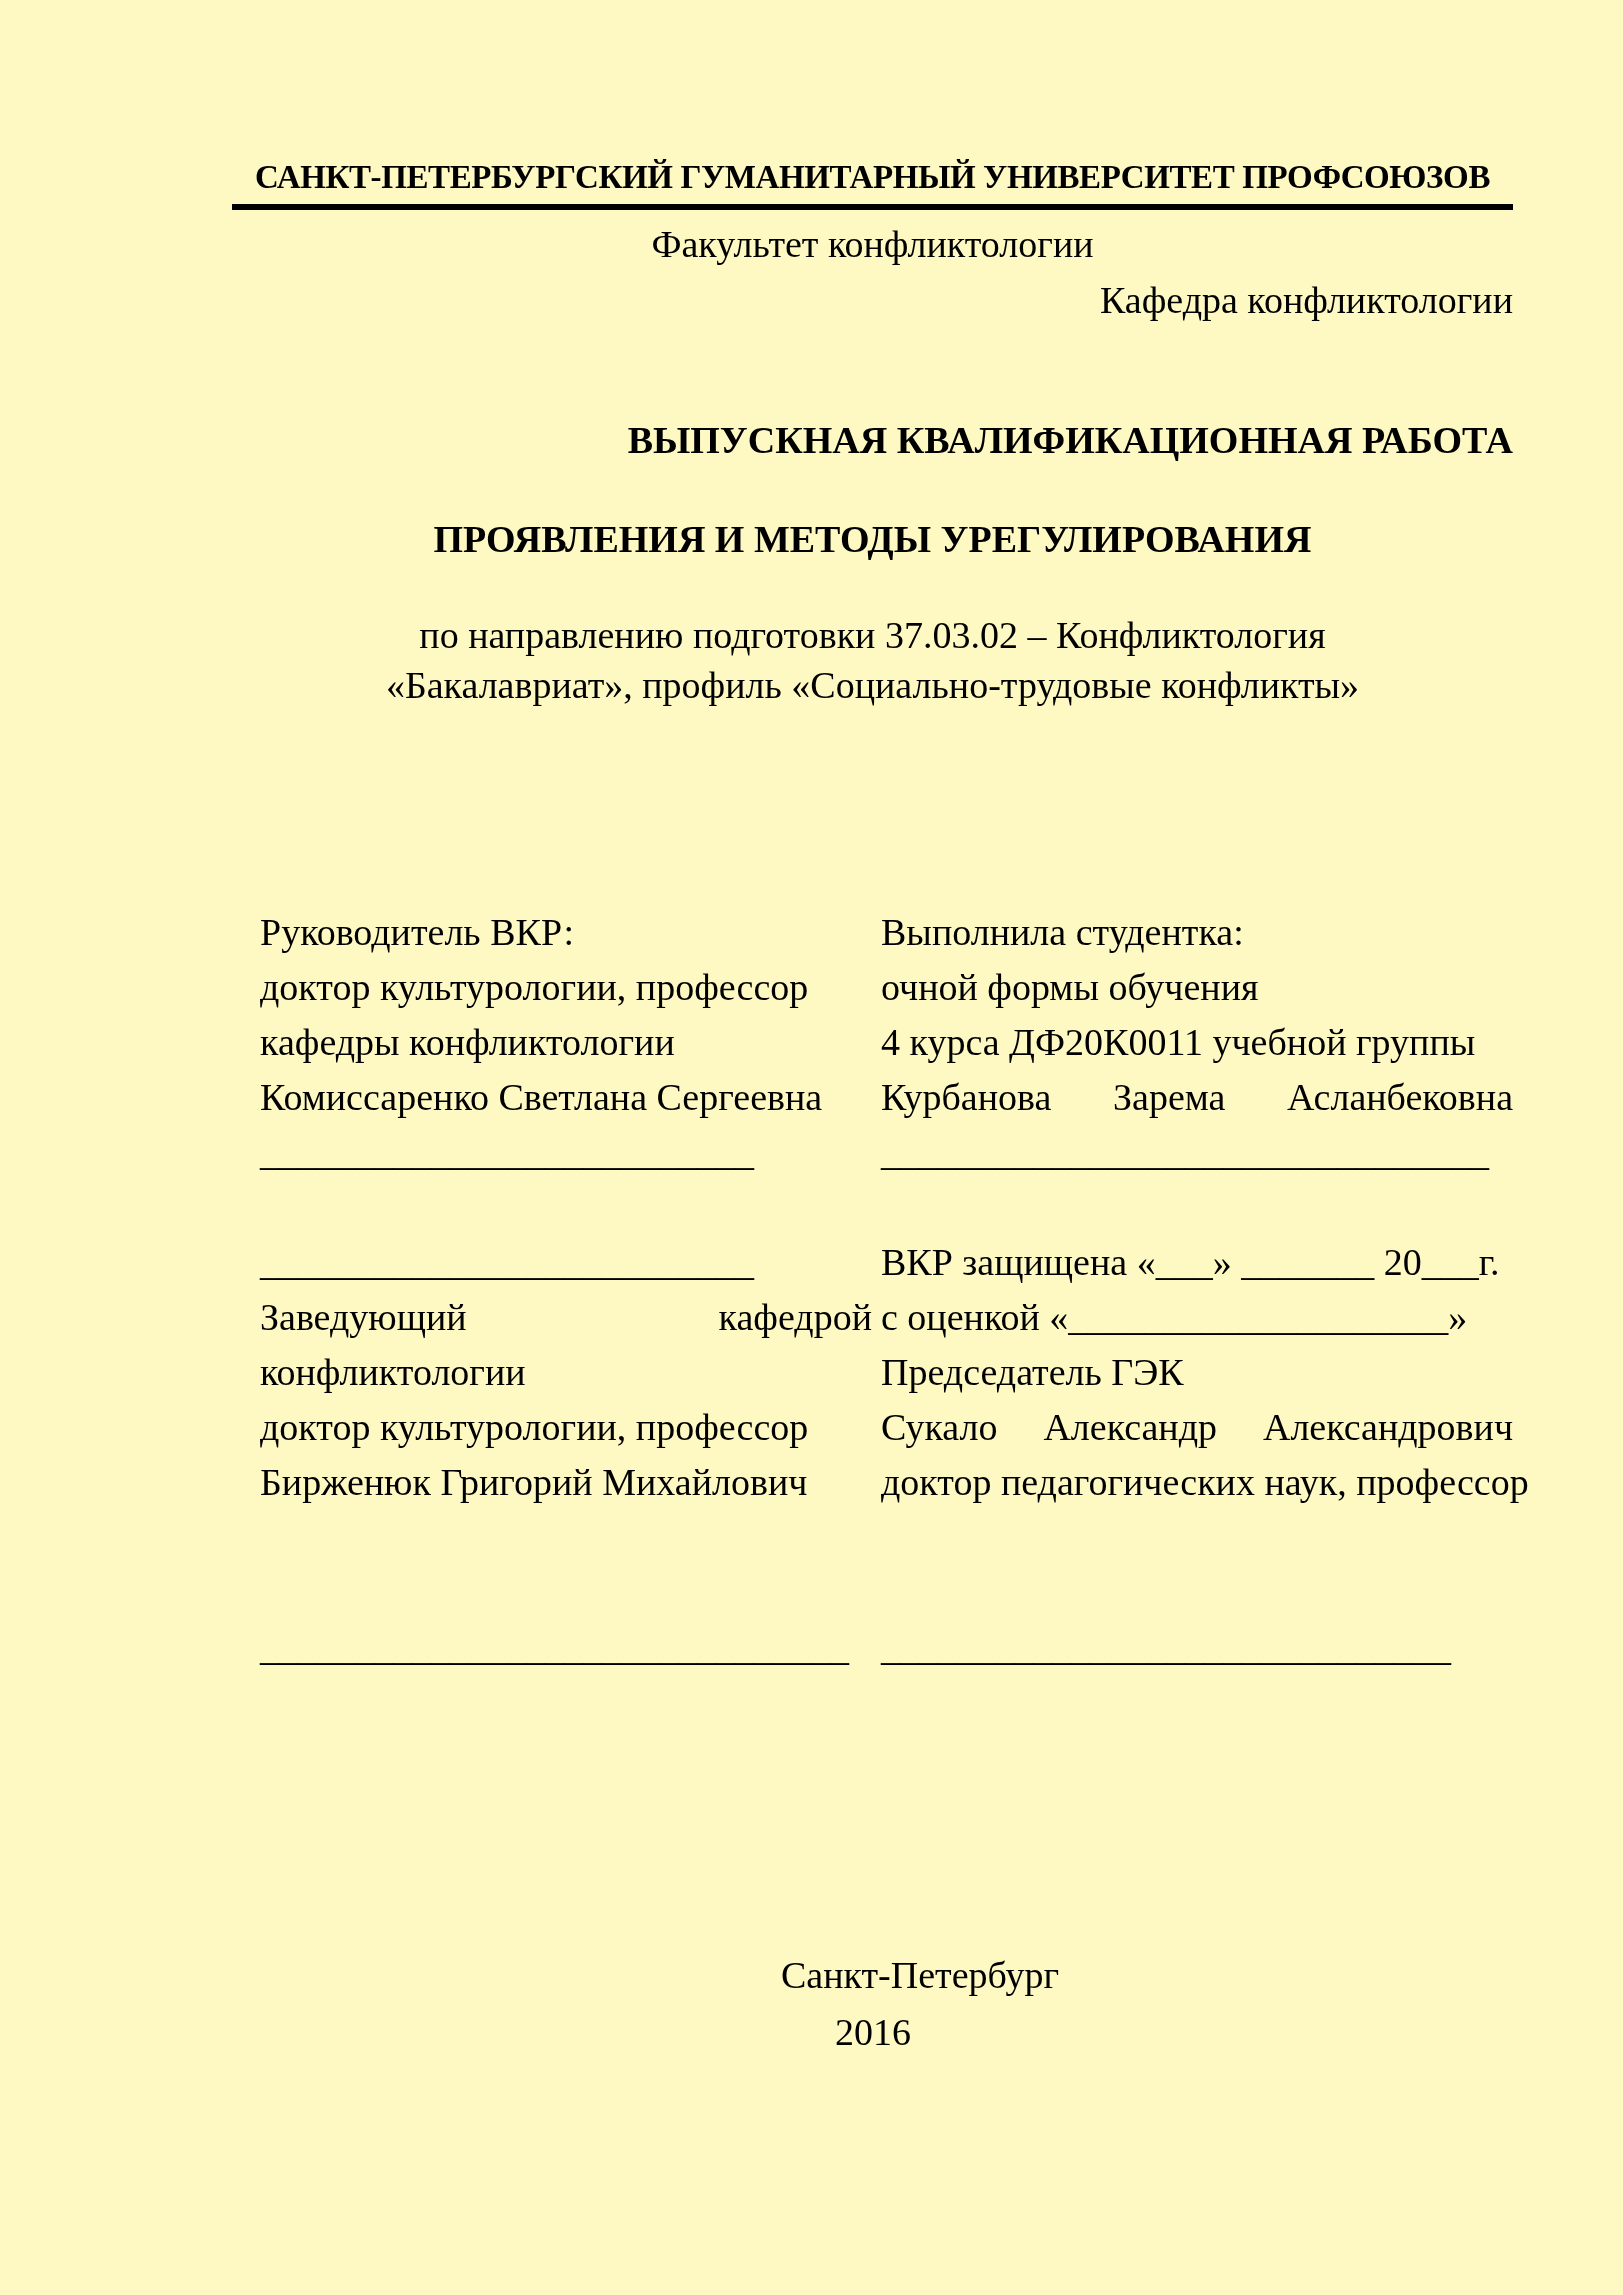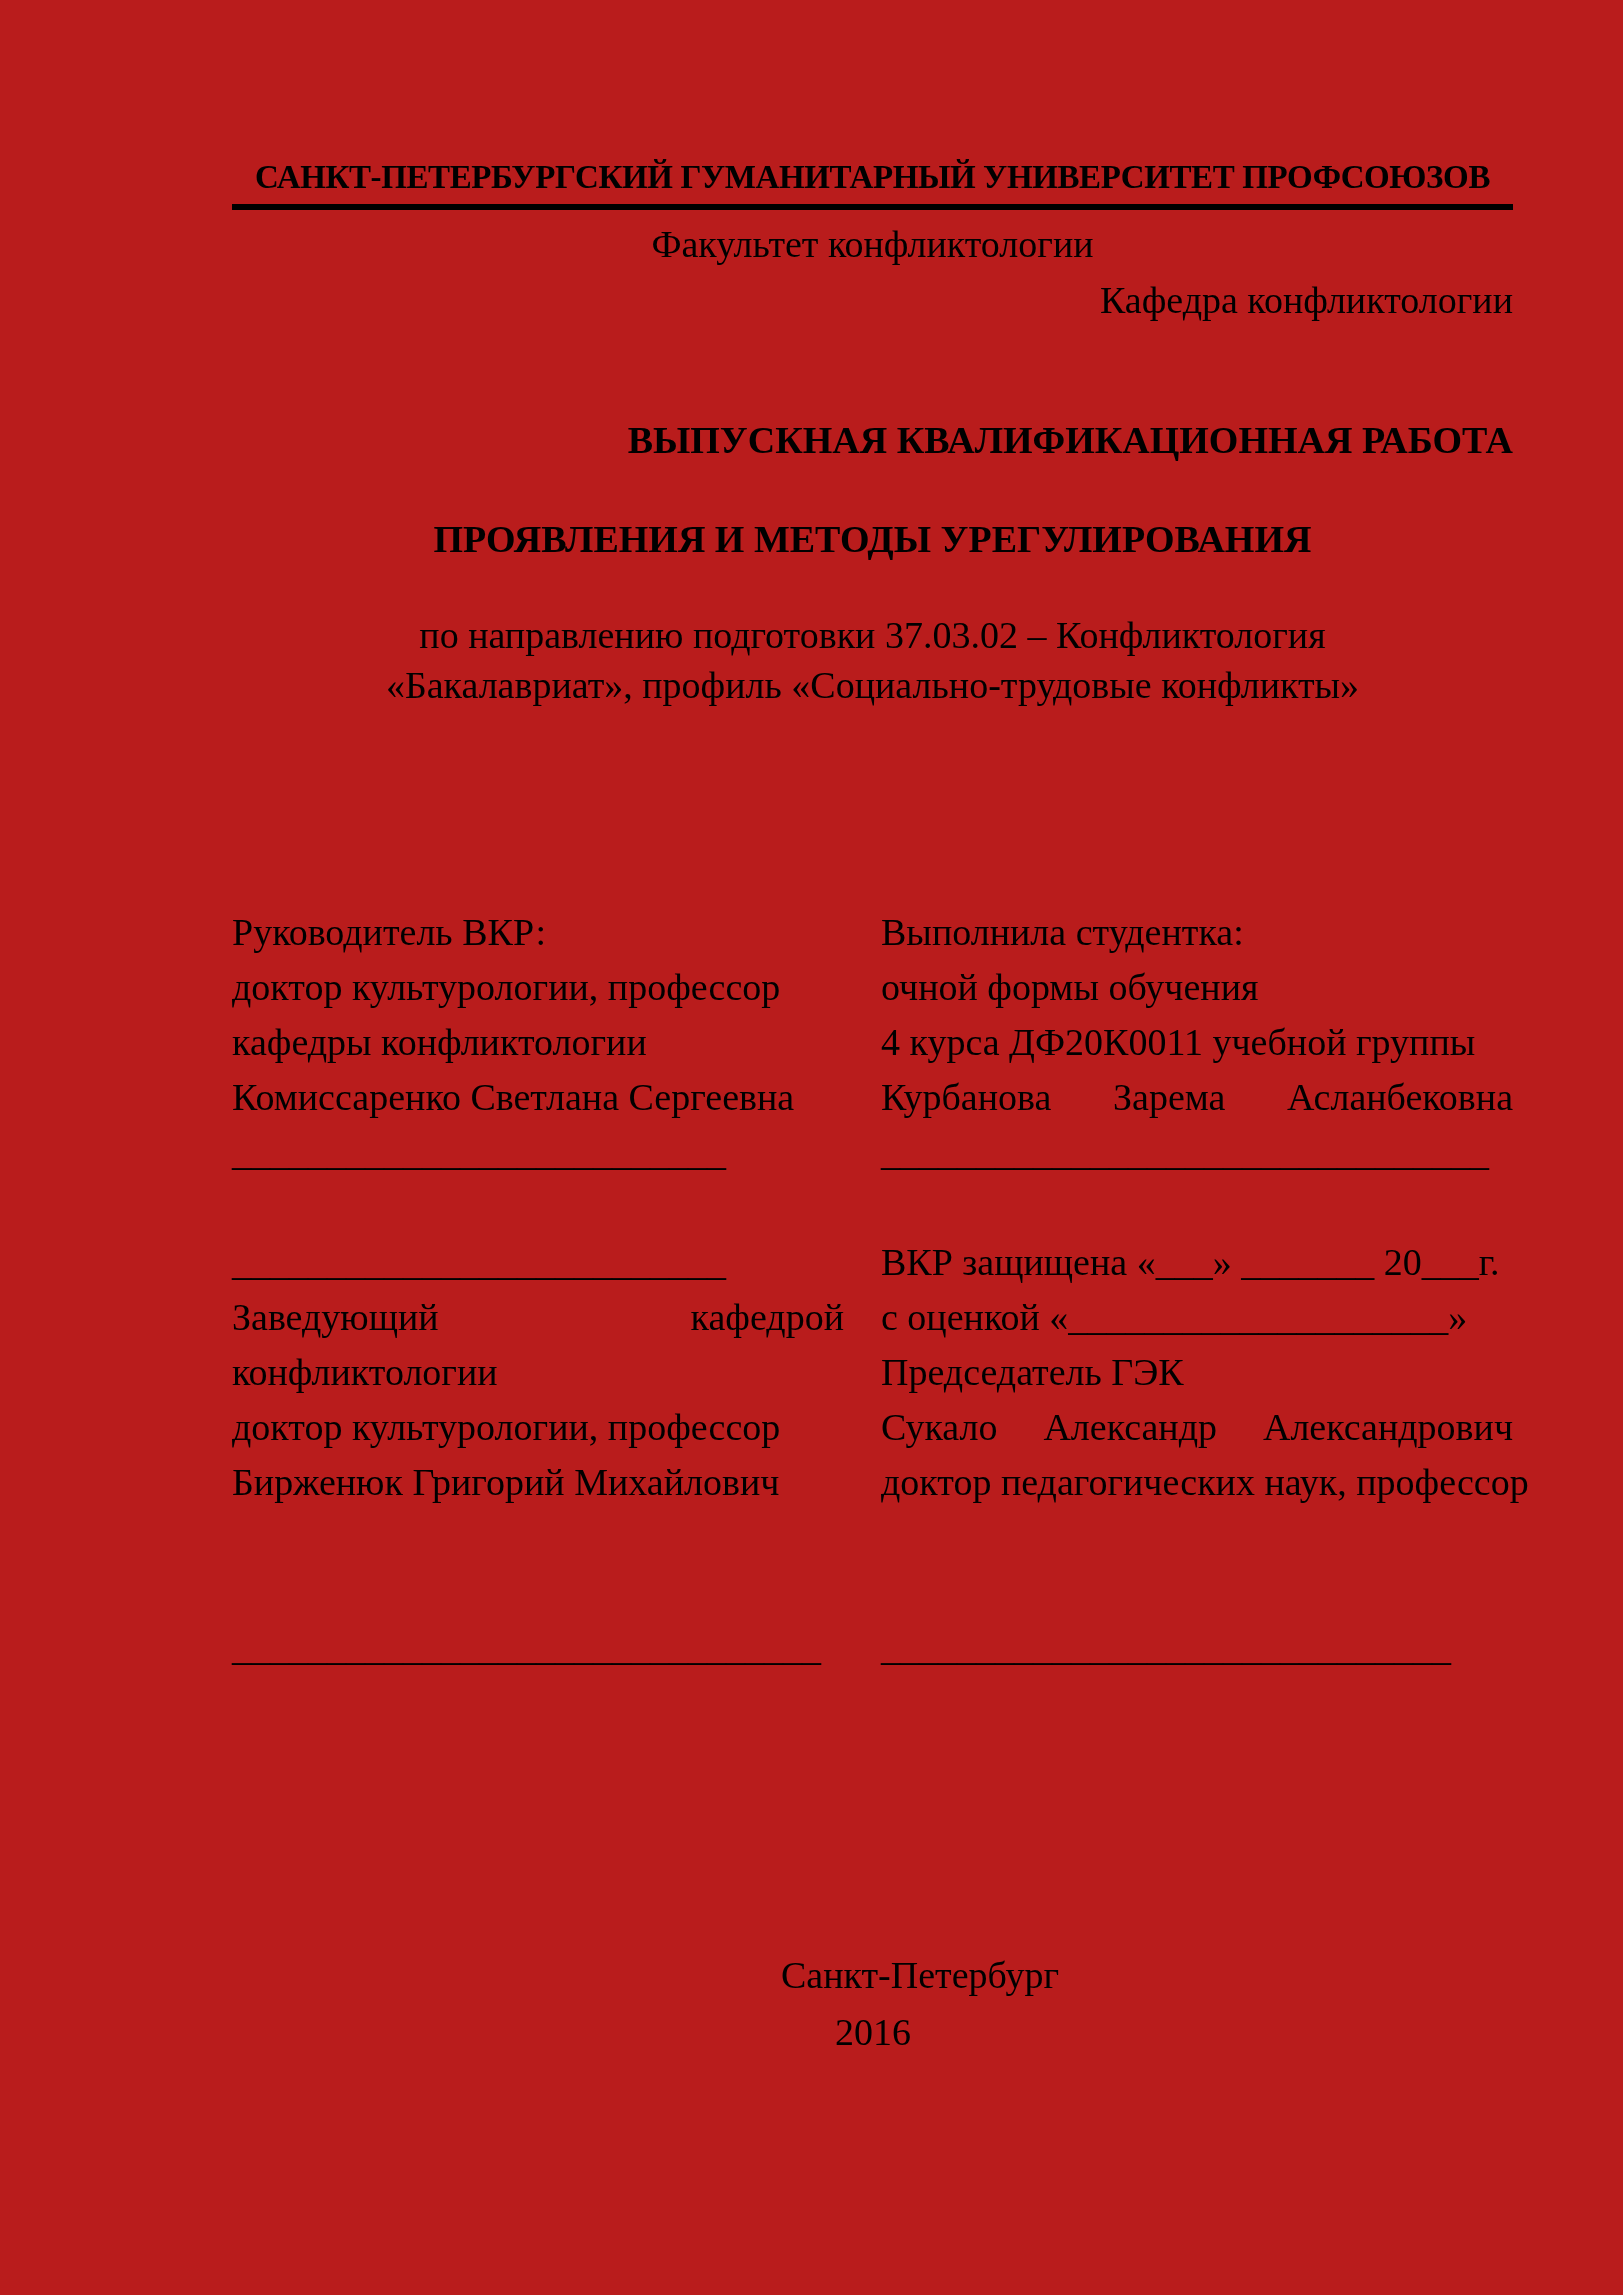--- a/index.html
+++ b/index.html
@@ -1,20 +1,20 @@
 <!DOCTYPE html>
 <html lang="ru" style="font-size:12.6px"><head>
 <meta charset="utf-8">
 <style>
   html,body{margin:0;padding:0;background:#e8e8e8;}
   .page{
     position:relative;
     width:1623px;height:2295px;
     margin:0 auto;
-    background:#b91c1c;
+    background:#fef9c3;
     color:#000;
     font-family:"Liberation Serif","DejaVu Serif",serif;
     font-size:38px;
     box-sizing:border-box;
     padding:159px 110px 0 232px;
     overflow:hidden;
   }
   .univ{
     font-weight:bold;
     font-size:33px;
@@ -23,21 +23,21 @@
     white-space:nowrap;
     padding-bottom:7.9px;
     border-bottom:6.3px solid #000;
   }
   .faculty{text-align:center;line-height:46px;margin-top:11px;}
   .chair{text-align:right;line-height:46px;margin-top:10px;}
   .work-type{margin-top:94px;text-align:right;font-weight:bold;line-height:46px;white-space:nowrap;}
   .topic{margin-top:50px;text-align:center;font-weight:bold;line-height:53px;}
   .direction{margin-top:44px;text-align:center;line-height:50px;}
   .columns{display:flex;justify-content:space-between;margin-top:195px;line-height:55px;}
-  .col-left{width:612px;}
+  .col-left{width:612px;margin-left:28px;}
   .col-right{width:632px;}
   .row{white-space:nowrap;min-height:55px;}
   .row.blank{min-height:55px;}
   .spread{display:flex;justify-content:space-between;white-space:normal;}
   .footer{
     position:absolute;
     top:1947px;left:232px;width:1282px;
     text-align:center;line-height:57px;
   }
   .city{text-indent:94px;}

